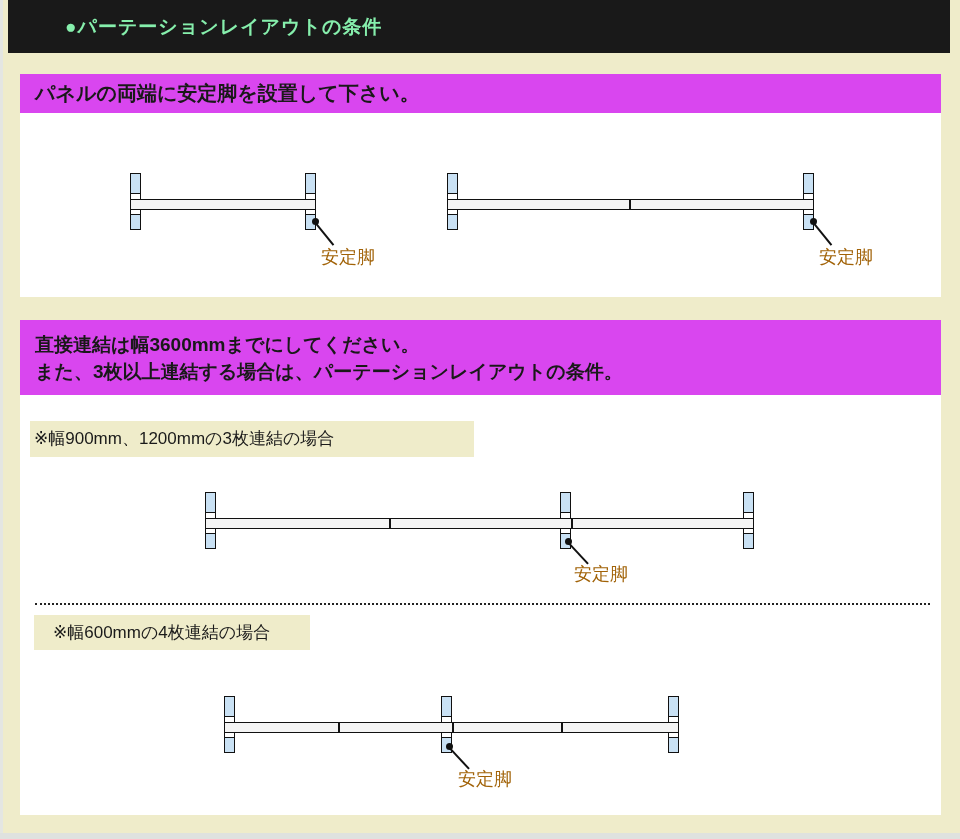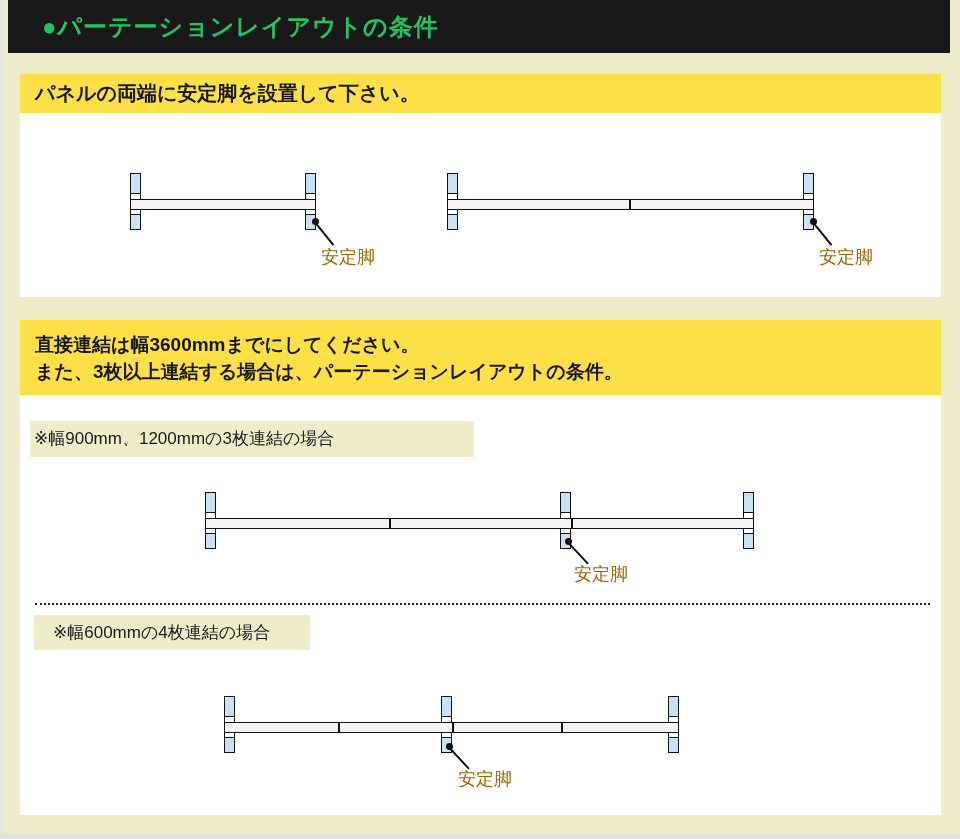--- a/index.html
+++ b/index.html
@@ -3,28 +3,28 @@
 <meta charset="utf-8">
 <style>
   html,body{margin:0;padding:0;}
   body{background:#e3e5e1;font-family:"Liberation Sans","DejaVu Sans",sans-serif;}
   .page{position:relative;width:960px;height:839px;background:#efecca;overflow:hidden;}
   .left-edge{position:absolute;left:0;top:0;width:3px;height:833px;background:#e4e6e2;}
   .bottom-edge{position:absolute;left:0;top:833px;width:960px;height:6px;background:#dfe2df;}
 
   
   .topbar{position:absolute;left:8px;top:0;width:942px;height:53px;background:#191919;display:flex;align-items:center;}
-  .topbar-title{color:#22c55e;font-weight:bold;font-size:24px;margin-left:34px;letter-spacing:1px;white-space:nowrap;}
+  .topbar-title{color:#86efac;font-weight:bold;font-size:19px;margin-left:57px;letter-spacing:1px;white-space:nowrap;}
   .topbar-note{color:#ffffff;font-weight:bold;font-size:16px;margin-left:22px;letter-spacing:0.5px;white-space:nowrap;}
 
   
   .box{position:absolute;left:20px;width:921px;background:#ffffff;}
   .box1{top:74px;height:223px;}
   .box2{top:320px;height:495px;}
-  .box-heading{background:#fde047;color:#191919;font-weight:bold;}
+  .box-heading{background:#d946ef;color:#191919;font-weight:bold;}
   .box1 .box-heading{height:39px;font-size:20px;line-height:39px;padding-left:15px;}
   .box2 .box-heading{height:75px;font-size:19px;line-height:27px;padding:11px 0 10px 15px;box-sizing:border-box;}
 
   
   .case-label{position:absolute;background:#efecca;color:#1a1a1a;font-size:17px;box-sizing:border-box;white-space:nowrap;}
 
   
   .dotline{position:absolute;left:35px;top:603px;width:895px;height:0;border-top:2px dotted #222;}
 
   

